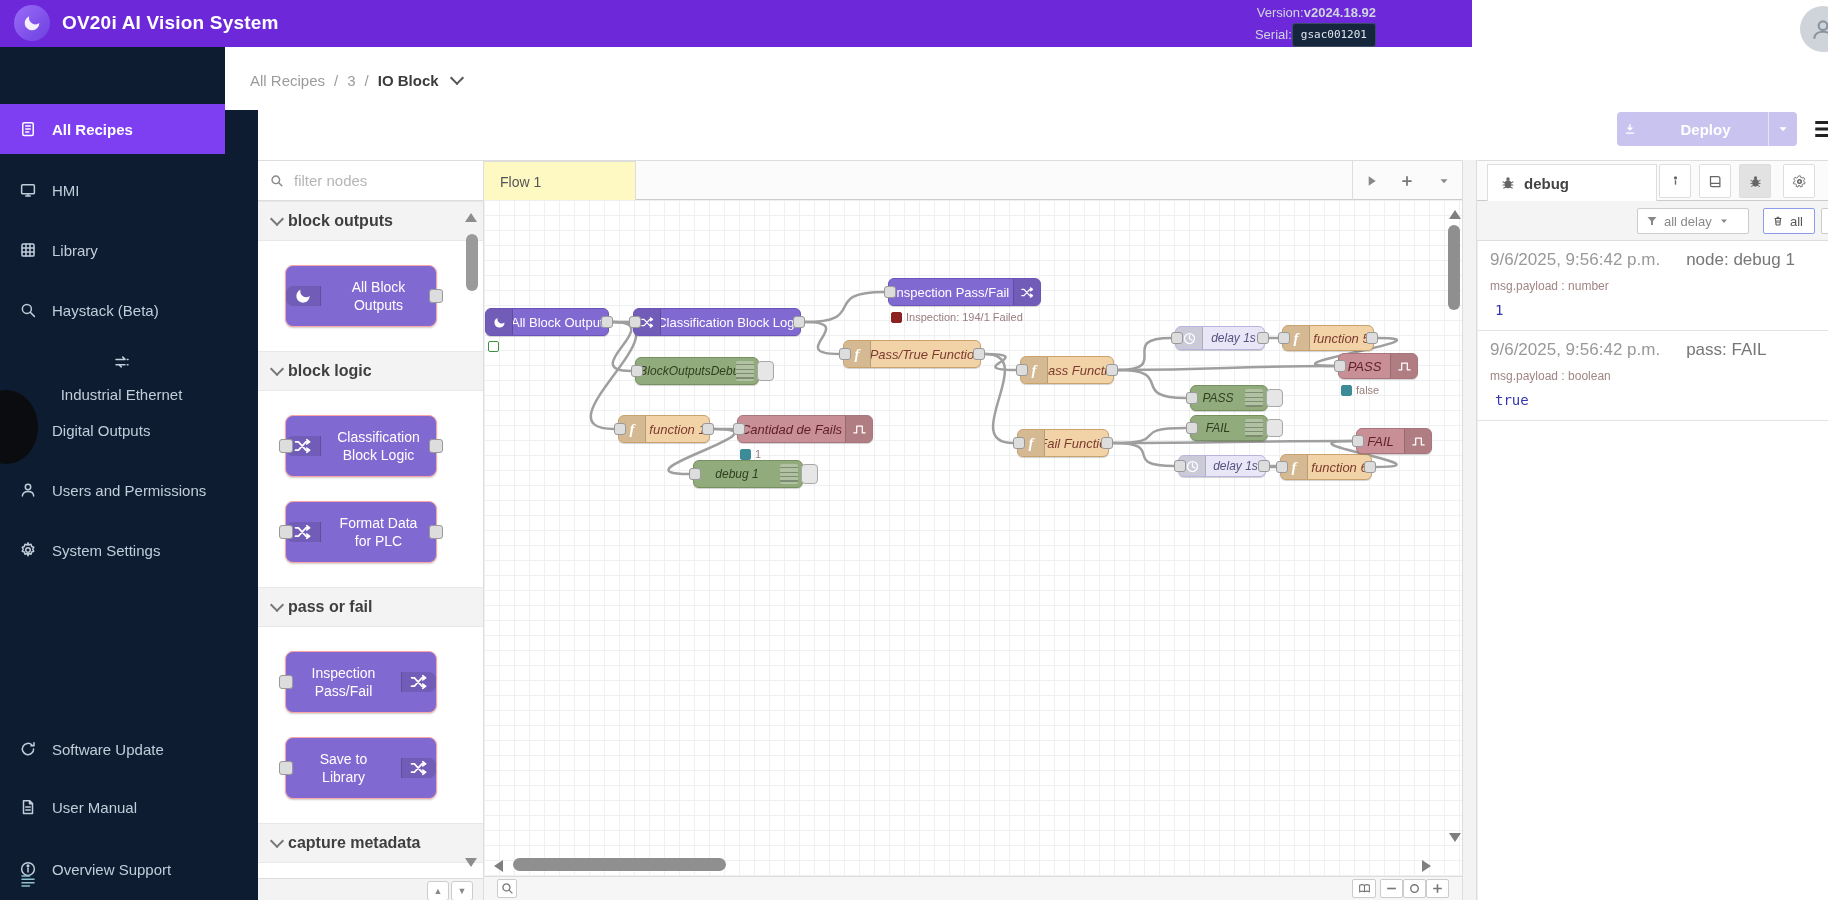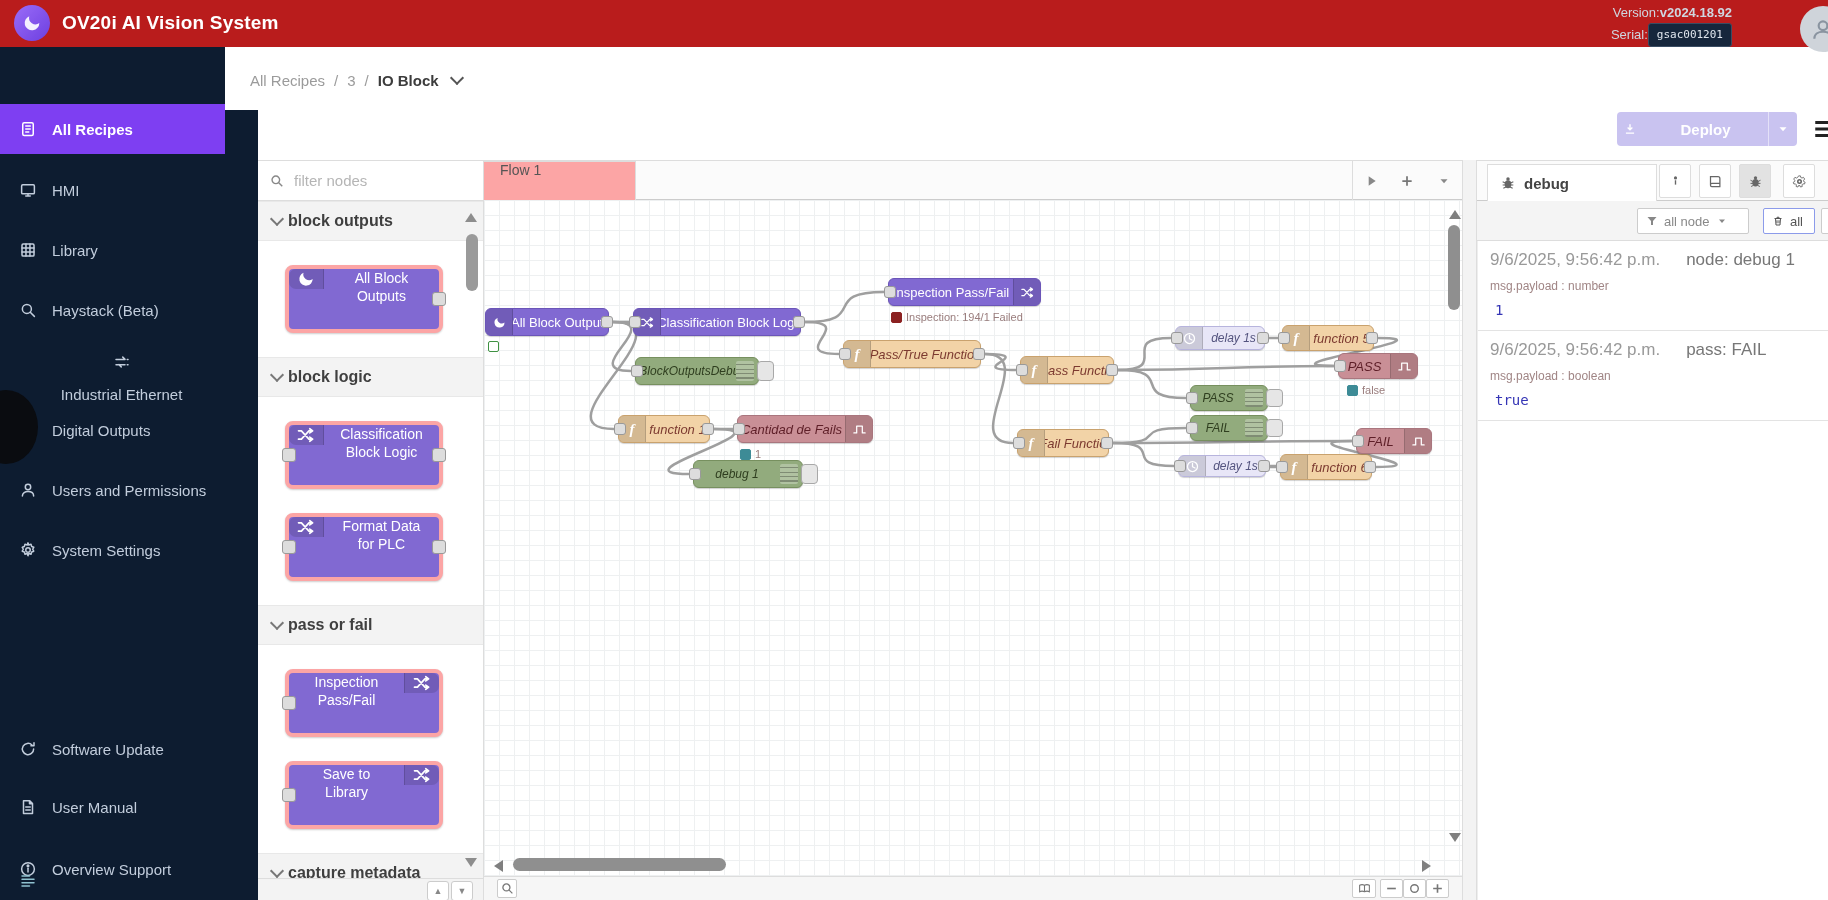--- a/index.html
+++ b/index.html
@@ -1,19 +1,19 @@
 <!DOCTYPE html>
 <html><head>
 <meta charset="utf-8">
 <style>
   html,body{margin:0;padding:0;background:#fff;}
   #app{position:relative;width:1828px;height:900px;overflow:hidden;
        font-family:"Liberation Sans",sans-serif;background:#fff;}
   
-  .topbar{position:absolute;left:0;top:0;width:1828px;height:47px;background:#b91c1c;z-index:30;}
+  .topbar{position:absolute;left:0;top:0;width:1472px;height:47px;background:#6d28d9;z-index:30;}
   .logo{position:absolute;left:14px;top:5px;width:36px;height:36px;border-radius:50%;
         background:linear-gradient(135deg,#9a6cf8,#6d3fe0);display:flex;align-items:center;justify-content:center;}
   .logo svg{width:22px;height:22px;color:#f4f0ff;}
   .apptitle{position:absolute;left:62px;top:12px;color:#fff;font-size:19px;font-weight:bold;letter-spacing:.2px;}
   .tb-right{position:absolute;right:96px;top:3px;text-align:right;color:#cfd6e0;font-size:13px;line-height:20px;}
   .tb-row{display:flex;justify-content:flex-end;align-items:center;gap:0;}
   .serial-badge{background:#16263c;border:1px solid #3a4c63;border-radius:3px;color:#e0e6ee;
         font-family:"DejaVu Sans Mono",monospace;font-size:11px;padding:1px 8px;}
   .avatar{position:absolute;left:1800px;top:6px;width:46px;height:46px;border-radius:50%;background:#cfd4da;
         display:flex;align-items:center;justify-content:center;color:#8a94a0;}
@@ -45,40 +45,40 @@
         border-right:1px solid #ddd;border-top:1px solid #ddd;box-sizing:border-box;z-index:10;}
   .pal-filter{position:absolute;left:0;top:0;width:100%;height:40px;border-bottom:1px solid #ddd;box-sizing:border-box;
         display:flex;align-items:center;padding-left:12px;gap:8px;color:#aaa;}
   .pal-filter svg{width:14px;height:14px;color:#888;}
   .pal-filter input{border:none;outline:none;font-size:15px;color:#555;width:160px;font-family:"Liberation Sans",sans-serif;}
   .pal-filter input::placeholder{color:#b5b5b5;}
   .pal-scroll{position:absolute;left:0;top:40px;bottom:22px;width:100%;overflow:hidden;}
   .pal-header{height:38px;background:#f3f3f3;border-top:1px solid #e8e8e8;border-bottom:1px solid #e8e8e8;
         display:flex;align-items:center;gap:6px;padding-left:14px;font-size:16px;font-weight:bold;color:#3f3f3f;}
   .pal-header .hchev{width:8px;height:8px;border-right:2px solid #777;border-bottom:2px solid #777;transform:rotate(45deg);margin-top:-4px;}
-  .pnode{position:relative;width:150px;height:60px;margin:24px 0 24px 27px;border-radius:8px;border:4px solid #fca5a5;
-        background:#8169d2;color:#fff;display:flex;align-items:flex-start;font-size:14px;box-shadow:0 1px 2px rgba(0,0,0,.2);}
+  .pnode{position:relative;width:150px;height:60px;margin:24px 0 24px 27px;border-radius:8px;border:1px solid #fca5a5;
+        background:#8169d2;color:#fff;display:flex;align-items:center;font-size:14px;box-shadow:0 1px 2px rgba(0,0,0,.2);}
   .pnode .plabel{flex:1;display:flex;flex-direction:column;align-items:center;justify-content:center;line-height:18px;text-align:center;}
   .pnode .ibox{width:34px;display:flex;align-items:center;justify-content:center;background:rgba(0,0,0,.12);}
   .pnode .ibox.l{border-right:1px solid rgba(0,0,0,.15);border-radius:7px 0 0 7px;}
   .pnode .ibox.r{border-left:1px solid rgba(0,0,0,.15);border-radius:0 7px 7px 0;}
   .pnode svg{width:20px;height:20px;color:#fff;}
   .pport{position:absolute;width:12px;height:12px;background:#ddd;border:1px solid #999;border-radius:3px;top:50%;margin-top:-7px;}
   .pport.in{left:-7px;} .pport.out{right:-7px;}
   .pal-sb-thumb{position:absolute;right:5px;top:73px;width:12px;height:57px;background:#9a9a9a;border-radius:6px;}
   .pal-sb-up{position:absolute;right:6px;top:52px;width:0;height:0;border-left:6px solid transparent;border-right:6px solid transparent;border-bottom:9px solid #8d8d8d;}
   .pal-sb-dn{position:absolute;right:6px;top:697px;width:0;height:0;border-left:6px solid transparent;border-right:6px solid transparent;border-top:9px solid #8d8d8d;}
   .pal-footer{position:absolute;left:0;bottom:0;width:100%;height:22px;background:#f3f3f3;border-top:1px solid #ddd;box-sizing:border-box;}
   .pf-btn{position:absolute;top:2px;width:20px;height:18px;background:#fff;border:1px solid #ccc;border-radius:3px;
         display:flex;align-items:center;justify-content:center;color:#888;font-size:9px;line-height:9px;}
   
   .canvas{position:absolute;left:484px;top:160px;width:978px;height:740px;background:#fff;box-sizing:border-box;z-index:9;}
   .tabbar{position:absolute;left:0;top:0;width:100%;height:40px;background:#fbfbfb;border-bottom:1px solid #ccc;border-top:1px solid #ddd;box-sizing:border-box;}
-  .tab{position:absolute;left:0;top:0;width:152px;height:40px;background:#fca5a5;border-right:1px solid #ddd;border-top:1px solid #ddd;
-        box-sizing:border-box;display:flex;align-items:flex-start;padding-left:16px;font-size:14px;color:#555;}
+  .tab{position:absolute;left:0;top:0;width:152px;height:40px;background:#fef9c3;border-right:1px solid #ddd;border-top:1px solid #ddd;
+        box-sizing:border-box;display:flex;align-items:center;padding-left:16px;font-size:14px;color:#555;}
   .tab-tools{position:absolute;right:0;top:0;width:110px;height:40px;border-left:1px solid #ddd;display:flex;align-items:center;justify-content:space-around;color:#777;box-sizing:border-box;}
   .tab-tools svg{width:14px;height:14px;}
   .cbody{position:absolute;left:0;top:40px;width:978px;height:676px;overflow:hidden;
       background-image:repeating-linear-gradient(0deg,#eef0f1 0 1px,transparent 1px 15px),
                        repeating-linear-gradient(90deg,#eef0f1 0 1px,transparent 1px 15px);}
   .wires{position:absolute;left:0;top:0;z-index:1;}
   .fnode{position:absolute;border-radius:6px;border:1px solid;display:flex;align-items:stretch;
         font-size:13px;box-shadow:0 1px 1px rgba(0,0,0,.18);z-index:2;box-sizing:border-box;}
   .fnode .flabel{flex:1;display:flex;align-items:center;justify-content:center;padding:0 6px;white-space:nowrap;overflow:hidden;}
   .fnode.t-purple{background:#8169d2;border-color:#6b55b8;color:#fff;}
@@ -552,21 +552,21 @@
         </div>
         <div class="fnode t-rose" style="left: 854px; top: 153px; width: 80px; height: 26px;">
           <span class="flabel">PASS</span>
           <span class="fibox r">
             <svg viewBox="0 0 24 24" fill="none" stroke="currentColor" stroke-width="2" stroke-linecap="round" stroke-linejoin="round">
               <path d="M3,17.5 h4.5 v-11 h9 v11 h4.5"></path>
             </svg>
           </span>
           <div class="port in"></div>
         </div>
-        <div class="nstatus" style="left: 857px; top: 184px; padding-left: 6px;">
+        <div class="nstatus" style="left: 857px; top: 184px;">
           <span class="sq" style="border-color: rgb(61, 139, 150); background: rgb(61, 139, 150);"></span>
           <span>false</span>
         </div>
         <div class="fnode t-io" style="left: 706px; top: 185px; width: 78px; height: 26px;">
           <span class="flabel">PASS</span>
           <span class="console"></span>
           <span class="sbtn"></span>
           <div class="port in"></div>
         </div>
         <div class="fnode t-io" style="left: 706px; top: 215px; width: 78px; height: 26px;">
@@ -669,21 +669,21 @@
             <path d="M12 8a4 4 0 1 0 0 8 a4 4 0 0 0 0-8 m0 2.5 a1.5 1.5 0 1 1 0 3 a1.5 1.5 0 0 1 0-3z"></path>
             <path d="M10.5,3 h3 l.5,2.5 2,1 2.3,-1.2 2,2.8 -1.8,1.9 .2,2 2.3,1.2 -1,2.8 -2.6,-.2 -1.4,1.6 .4,2.6 -2.9,.8 -1,-2.4 h-2 l-1,2.4 -2.9,-.8 .4,-2.6 -1.4,-1.6 -2.6,.2 -1,-2.8 2.3,-1.2 .2,-2 -1.8,-1.9 2,-2.8 2.3,1.2 2,-1 z" fill="none" stroke="currentColor" stroke-width="1.4"></path>
           </svg>
         </div>
     </div>
     <div class="dbg-filterrow">
       <div class="dd" style="left:160px;width:112px;">
         <svg viewBox="0 0 24 24" fill="currentColor">
             <polygon points="3,4 21,4 14,12 14,20 10,20 10,12"></polygon>
           </svg>
-        <span>all node</span>
+        <span>all delay</span>
         <svg viewBox="0 0 24 24" fill="currentColor">
             <polygon points="6,9 18,9 12,16"></polygon>
           </svg>
       </div>
       <div class="dd clear" style="left:286px;width:52px;">
         <svg viewBox="0 0 24 24" fill="none" stroke="currentColor" stroke-width="2">
             <path d="M5,7 h14 M10,7 v-2.5 h4 v2.5 M7,7 l1,13 h8 l1,-13 M10,10.5 v6 M14,10.5 v6"></path>
           </svg>
         <span>all</span>
       </div>

